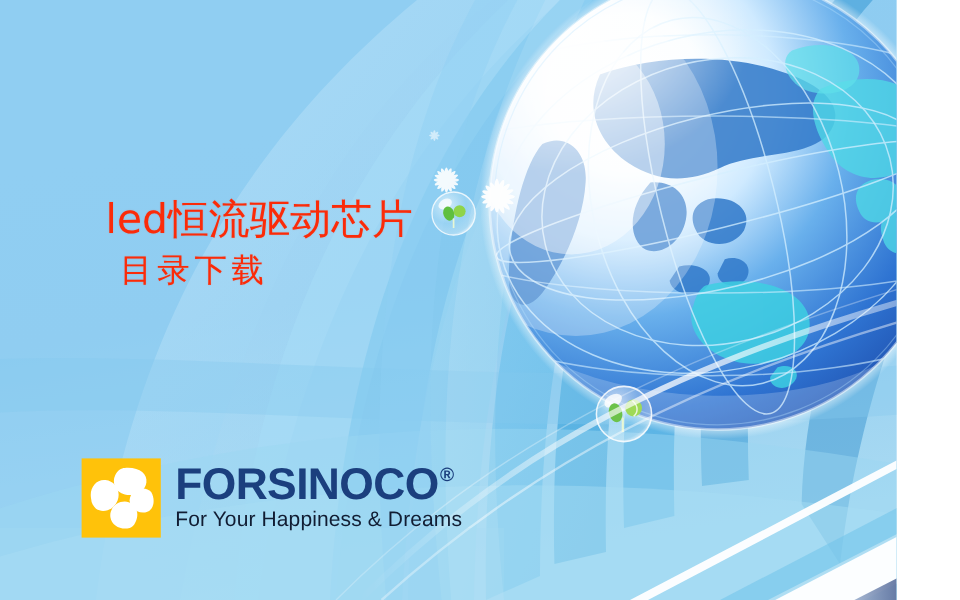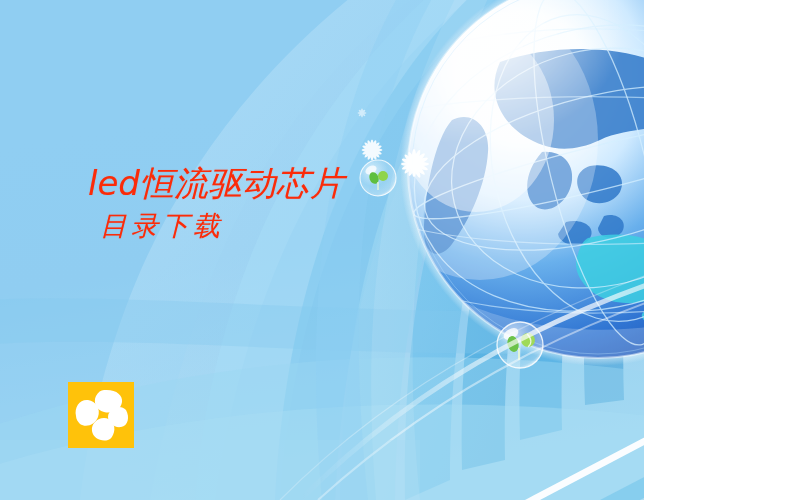--- a/index.html
+++ b/index.html
@@ -1,23 +1,22 @@
 <!DOCTYPE html>
 <html><head>
 <meta charset="utf-8">
 <style>
   html,body{margin:0;padding:0;background:#fff;}
   body{font-family:"Liberation Sans","DejaVu Sans",sans-serif;}
 
   #banner{
     position:relative;
-    width:644px;height:500px;
+    width:747px;height:500px;
     overflow:hidden;
     background:#8ecdf1;
-    font-style:italic;
   }
 
   
   .art{position:absolute;inset:0;width:800px;height:500px;pointer-events:none;}
 
   
   #headline{
     position:absolute;
     left:88px;top:166px;
     z-index:40;
@@ -354,15 +353,22 @@
       <svg viewBox="0 0 66 66" xmlns="http://www.w3.org/2000/svg" aria-hidden="true">
 
         <g fill="#ffffff">
           <path d="M 36 8 C 48 7 55 13 54 20 C 53 28 44 32 36 30 C 28 28 25 20 28 14 C 30 10 33 8 36 8 Z"></path>
           <path d="M 58 28 C 62 35 60 44 53 45 C 46 46 40 41 40 35 C 40 29 46 25 51 25 C 54 25 56 26 58 28 Z"></path>
           <path d="M 40 58 C 33 60 25 56 24 49 C 23 42 29 36 36 36 C 43 36 48 43 46 50 C 45 54 43 57 40 58 Z"></path>
           <path d="M 8 34 C 6 25 12 17 20 18 C 28 19 33 27 30 35 C 27 43 18 46 12 42 C 10 40 8 37 8 34 Z"></path>
         </g>
       </svg>
     </div>
+    <div id="logo-text">
+      <div id="logo-word">
+        <span>FORSINOCO</span>
+        <sup id="logo-reg">®</sup>
+      </div>
+      <div id="logo-tagline">For Your Happiness &amp; Dreams</div>
+    </div>
   </div>
 
 </div>
 
 </body></html>

